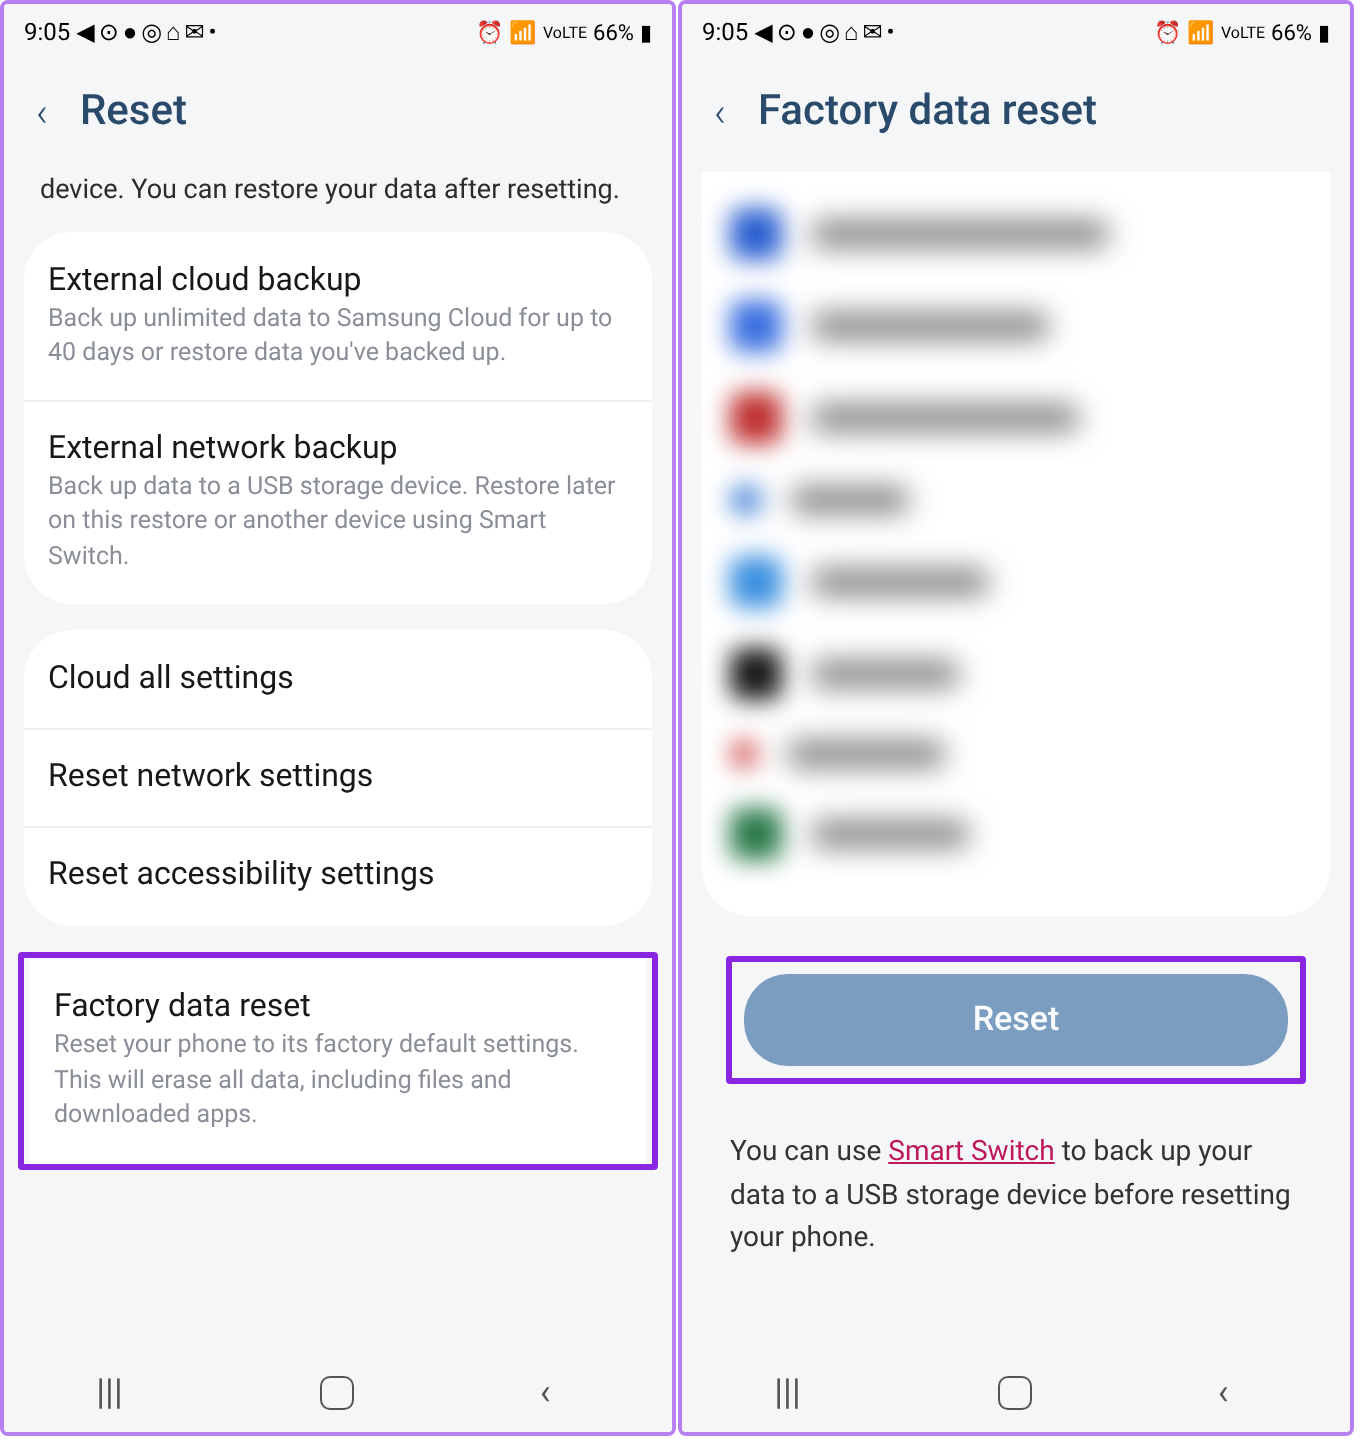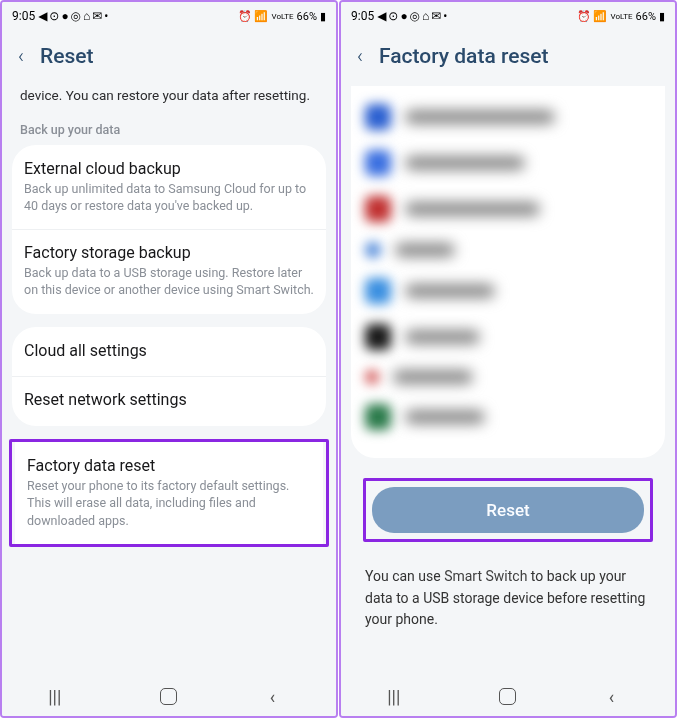--- a/index.html
+++ b/index.html
@@ -158,21 +158,22 @@
     color: #2a4a6b;
     font-weight: 500;
   }
   .tip-body {
     padding: 0 24px 0 24px;
     font-size: 14px;
     color: #333;
     line-height: 1.55;
   }
   .tip-link {
-    color: #404040;
+    color: #be185d;
+    text-decoration: underline;
   }
   .content-scroll {
     position: absolute;
     top: 28px;
     bottom: 40px;
     left: 0;
     right: 0;
     overflow: hidden;
   }
 </style>
@@ -193,39 +194,41 @@
     </div>
   </div>
 
   <div class="content-scroll">
     <div class="header">
       <span class="back-arrow">‹</span>
       <span class="header-title">Reset</span>
     </div>
 
     <div class="intro-text">device. You can restore your data after resetting.</div>
-    <div class="section-label">Back up your data</div>
 
     <div class="card">
       <div class="card-item">
         <div class="item-title">External cloud backup</div>
         <div class="item-sub">Back up unlimited data to Samsung Cloud for up to 40 days or restore data you've backed up.</div>
       </div>
       <div class="card-item">
-        <div class="item-title">Factory storage backup</div>
-        <div class="item-sub">Back up data to a USB storage using. Restore later on this device or another device using Smart Switch.</div>
+        <div class="item-title">External network backup</div>
+        <div class="item-sub">Back up data to a USB storage device. Restore later on this restore or another device using Smart Switch.</div>
       </div>
     </div>
 
     <div class="card">
       <div class="card-item">
         <div class="item-title">Cloud all settings</div>
       </div>
       <div class="card-item">
         <div class="item-title">Reset network settings</div>
+      </div>
+      <div class="card-item">
+        <div class="item-title">Reset accessibility settings</div>
       </div>
     </div>
 
     <div class="highlight-box">
       <div class="card" style="margin-bottom:0">
         <div class="card-item">
           <div class="item-title">Factory data reset</div>
           <div class="item-sub">Reset your phone to its factory default settings. This will erase all data, including files and downloaded apps.</div>
         </div>
       </div>

